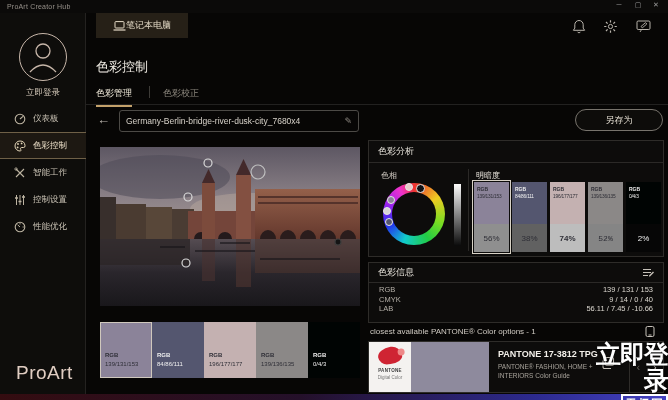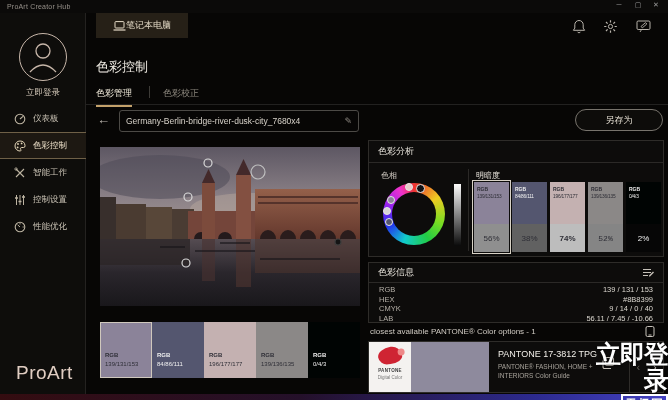--- a/index.html
+++ b/index.html
@@ -91,21 +91,21 @@
   .pt-export{left:644px;top:325px;color:#c6c1b9;cursor:pointer}
   .pt-card{left:368px;top:341px;width:296px;height:52px;background:#0d0c0b;border:1px solid #2e2c29;display:flex}
   .pt-logo{width:42px;height:100%;background:#f4f2f0;position:relative;cursor:default}
   .pt-logo .splash{position:absolute;left:9px;top:5px;width:24px;height:17px;background:#cf2433;
         border-radius:60% 45% 55% 40%/55% 60% 40% 50%;transform:rotate(-8deg)}
   .pt-logo .splash:after{content:"";position:absolute;right:-3px;top:3px;width:7px;height:7px;background:#e88;border-radius:50%}
   .pt-logo .lt{position:absolute;left:0;top:26px;width:100%;text-align:center;font-size:4.5px;font-weight:bold;color:#3a3a3a;letter-spacing:.3px}
   .pt-logo .ls{position:absolute;left:0;top:33px;width:100%;text-align:center;font-size:4.5px;color:#777}
   .pt-swatch{width:78px;height:100%}
   .pt-text{flex:1;padding:7px 0 0 9px;position:relative}
-  .pt-name{font-size:9px;font-weight:normal;color:#f2efe9}
+  .pt-name{font-size:9px;font-weight:bold;color:#f2efe9}
   .pt-guide{font-size:6.5px;color:#a8a39b;margin-top:4px;line-height:8.5px;width:105px}
   .pt-copy{position:absolute;right:14px;top:14px;cursor:pointer;color:#c6c1b9}
   .pt-nav{width:34px;border-left:1px solid #2e2c29;display:flex;align-items:center;justify-content:space-around}
   .pt-prev{font-size:11px;color:#5c5852;cursor:pointer}
   .pt-next{font-size:11px;color:#d5d0c8;cursor:pointer}
 
   
   .wm{left:590px;top:341px;text-align:right;pointer-events:none;z-index:5}
   .wm .b{font-size:25px;font-weight:bold;color:#fff;letter-spacing:-1px;line-height:26px;text-shadow:0 1px 2px rgba(0,0,0,.6)}
   .wm .s{display:inline-block;margin-top:1px;font-size:12px;font-weight:bold;color:#fff;border:2px solid #fff;
@@ -366,24 +366,20 @@
         <path d="M1 2.5h8 M1 5.5h8 M1 8.5h5" stroke="#c6c1b9" stroke-width="1"></path>
         <path d="M8 9.5 12 5.5l-1-1-4 4v1z" fill="#c6c1b9"></path>
       </svg>
     </div>
     <div class="info-rows">
       <div class="info-row">
         <span class="l">RGB</span>
         <span class="v">139 / 131 / 153</span>
       </div>
       <div class="info-row">
-        <span class="l">HEX</span>
-        <span class="v">#8B8399</span>
-      </div>
-      <div class="info-row">
         <span class="l">CMYK</span>
         <span class="v">9 / 14 / 0 / 40</span>
       </div>
       <div class="info-row">
         <span class="l">LAB</span>
         <span class="v">56.11 / 7.45 / -10.66</span>
       </div>
     </div>
   </div>
 

